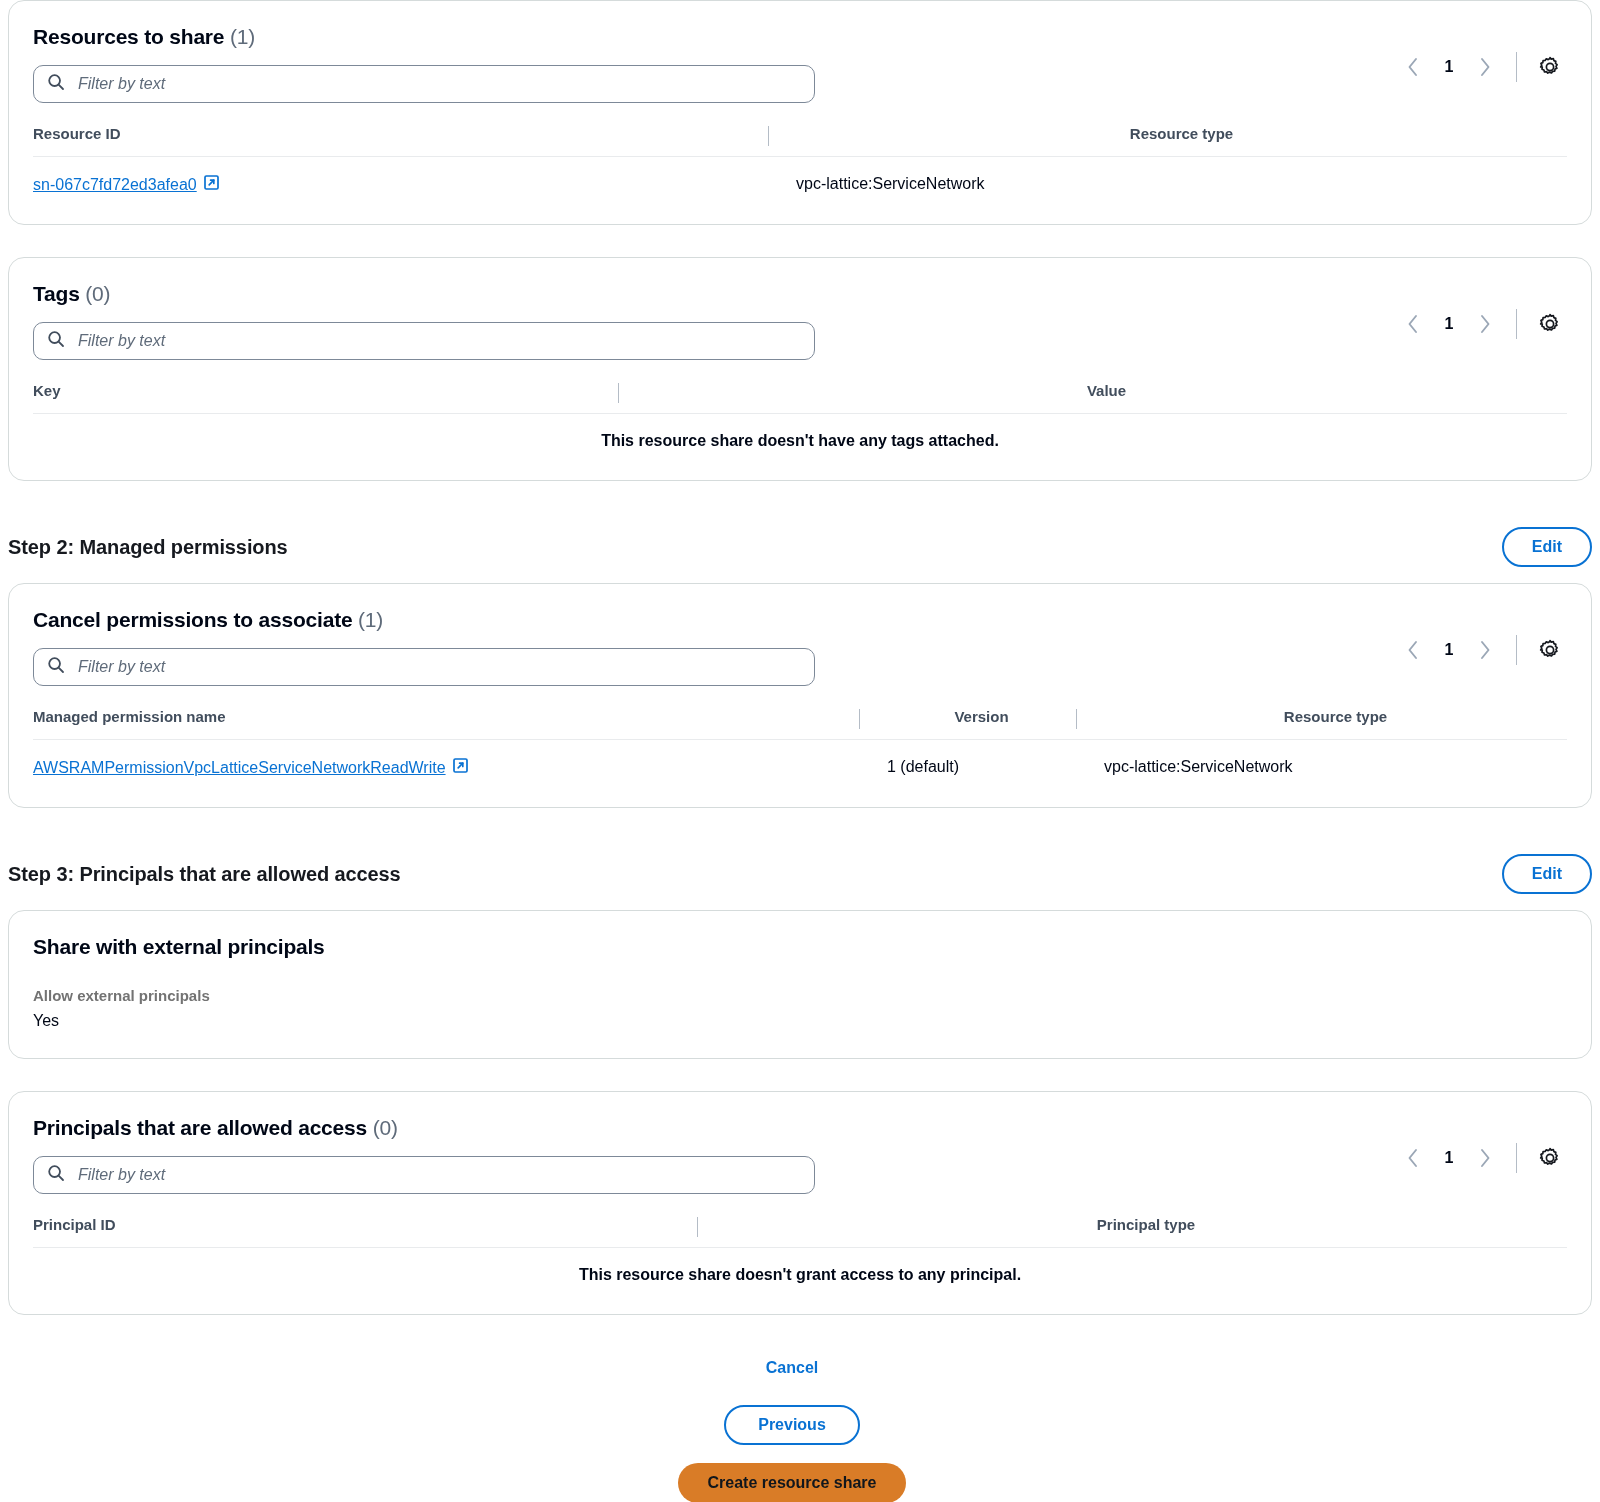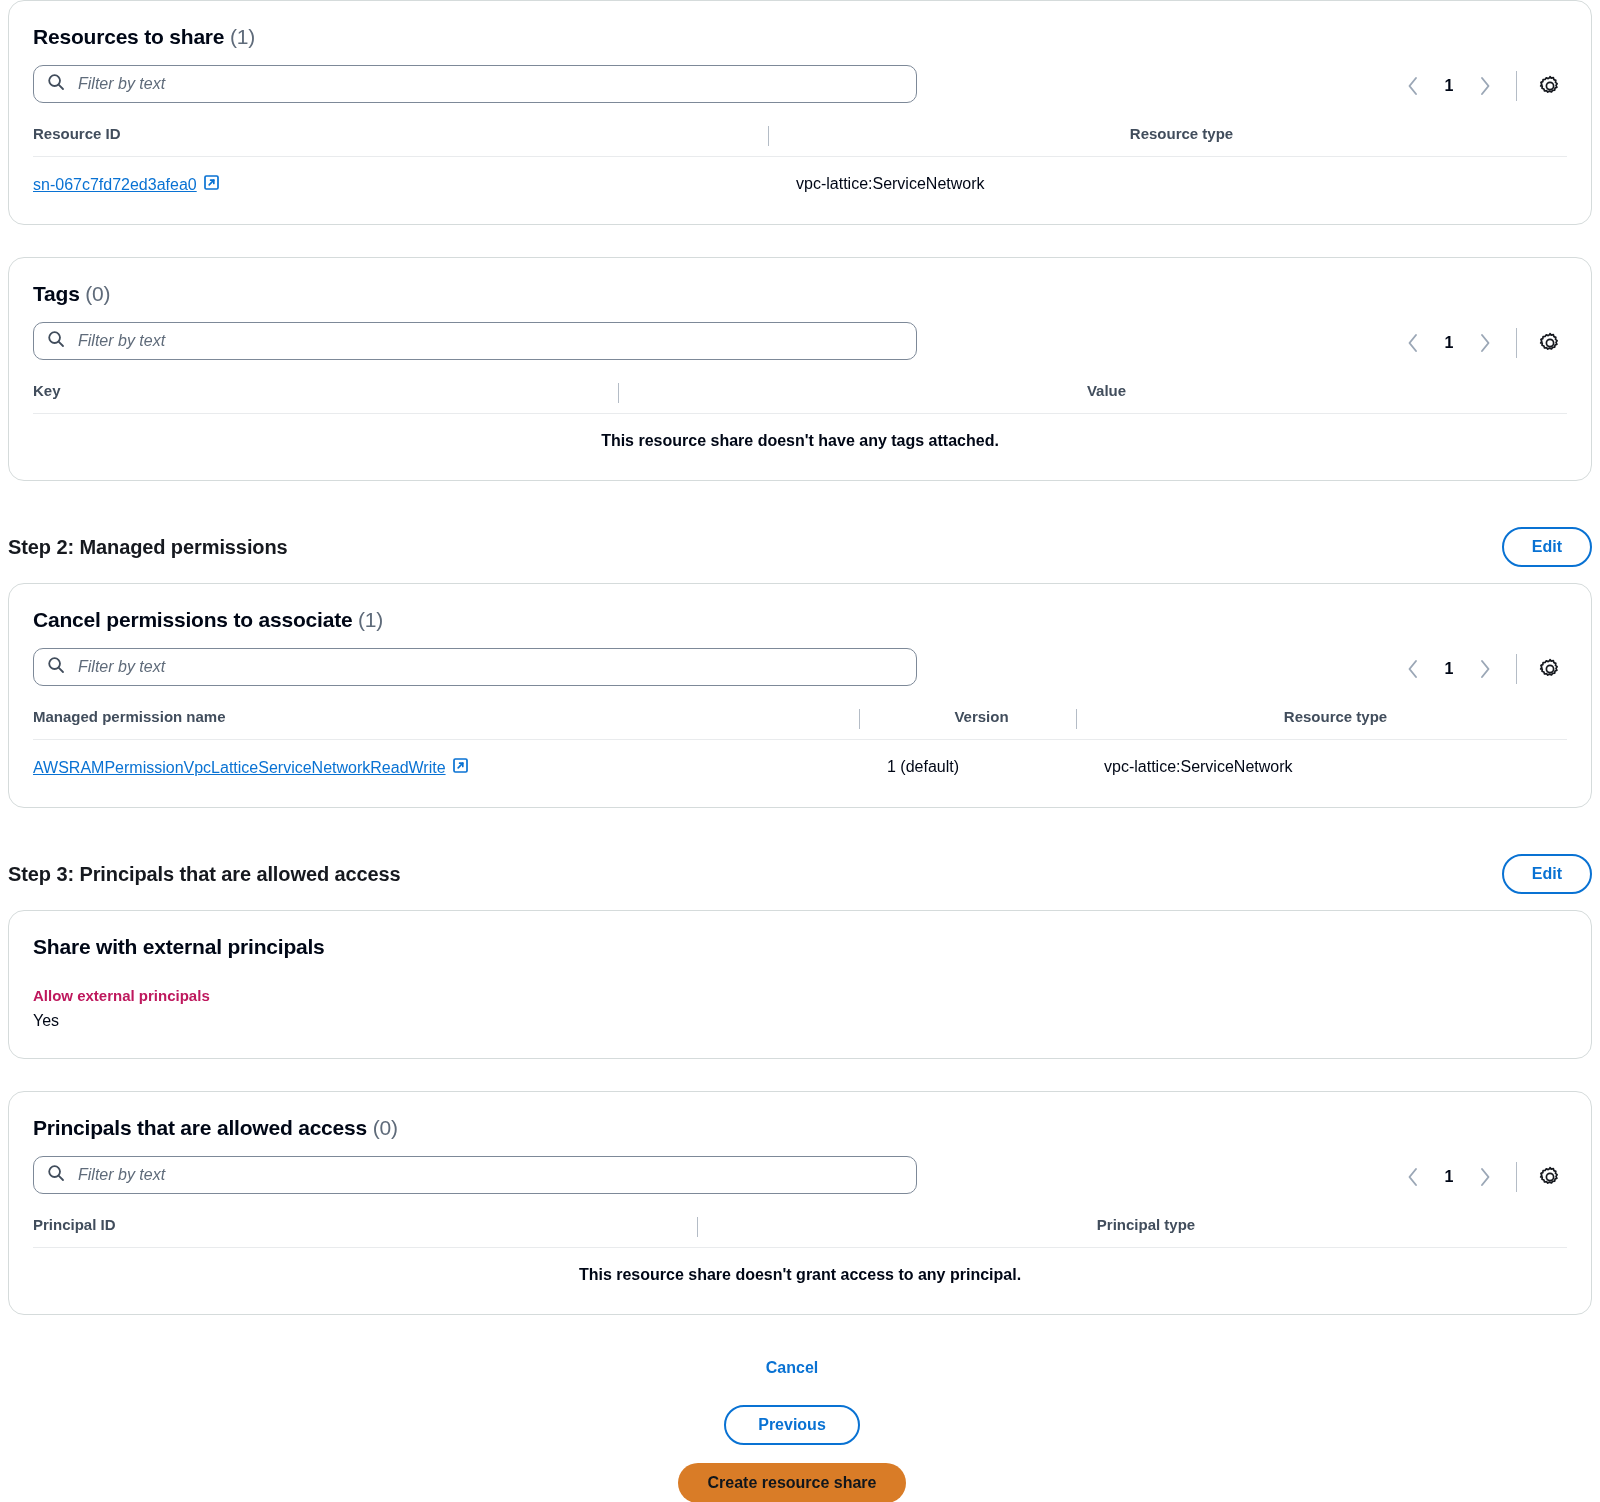--- a/index.html
+++ b/index.html
@@ -45,21 +45,21 @@
     font-weight: 700;
     padding: 8px 28px;
     line-height: 20px;
     cursor: pointer;
     font-family: inherit;
   }
 
   
   .card-head {
     display: flex;
-    align-items: flex-end;
+    align-items: center;
     justify-content: space-between;
   }
   .card-title {
     font-size: 21px;
     font-weight: 700;
     color: #000716;
     letter-spacing: -0.2px;
     margin-bottom: 16px;
   }
   .card-title .count {
@@ -99,21 +99,21 @@
     background: #b4bcc6;
     margin: 0 12px 0 10px;
   }
   .gear-btn {
     width: 34px; height: 34px;
     display: flex; align-items: center; justify-content: center;
     background: none; border: none; cursor: pointer;
   }
 
   
-  .filter-wrap { position: relative; width: 884px; }
+  .filter-wrap { position: relative; width: 782px; }
   .filter-input {
     width: 100%;
     height: 38px;
     border: 1px solid #7d8998;
     border-radius: 10px;
     padding: 0 12px 0 44px;
     font-size: 16px;
     font-family: inherit;
     color: #000716;
     background: #ffffff;
@@ -175,21 +175,21 @@
     font-size: 16px;
     font-weight: 700;
     color: #5f6b7a;
     padding: 34px 0 8px 0;
   }
 
   
   .kv-label {
     font-size: 15px;
     font-weight: 700;
-    color: #be185d;
+    color: #737373;
     margin-bottom: 8px;
   }
   .kv-value {
     font-size: 16px;
     color: #000716;
   }
 
   
   .footer {
     display: flex;

